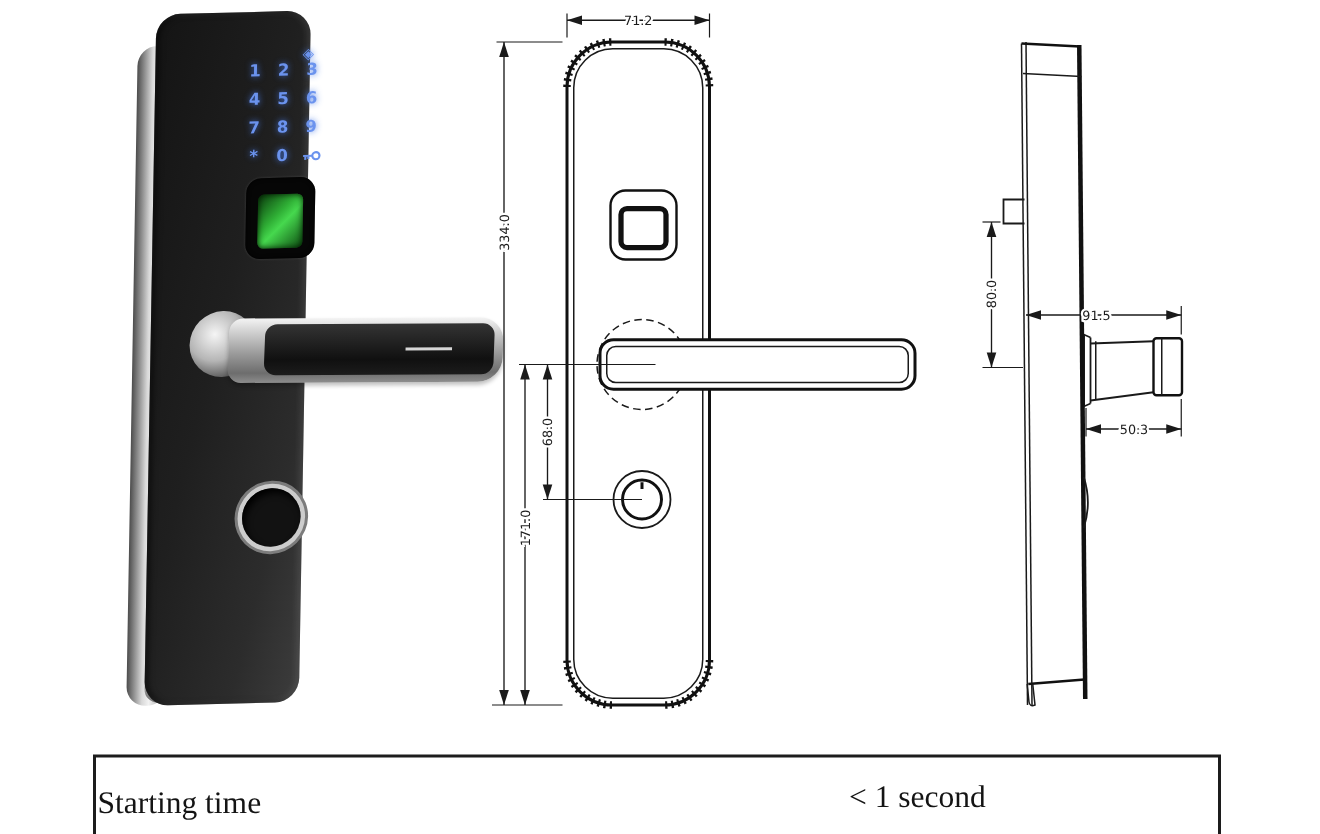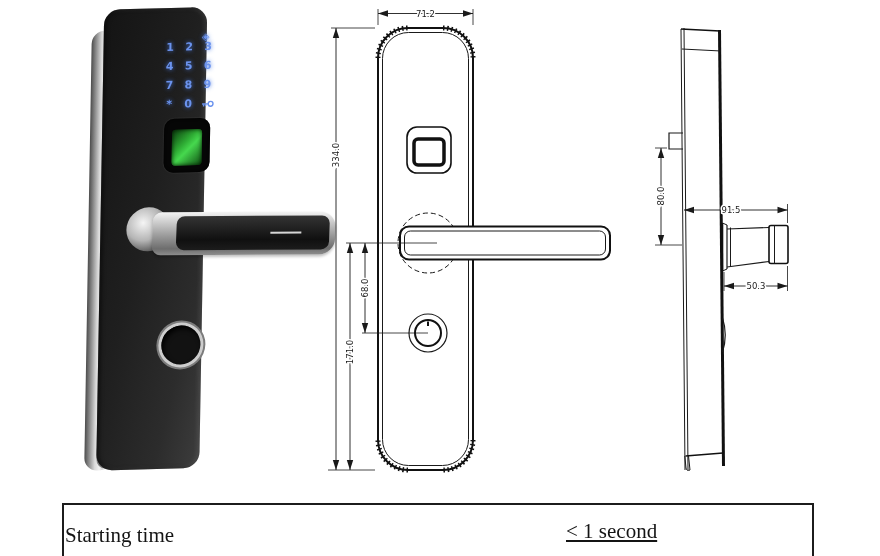--- a/index.html
+++ b/index.html
@@ -53,21 +53,21 @@
   .dim{stroke:#1a1a1a;stroke-width:.9;fill:none}
   .fillw{fill:#fff}
   .dim-label{font-size:8.5px;fill:#1a1a1a;text-anchor:middle;
       paint-order:stroke;stroke:#fff;stroke-width:3px;}
 
   
   .spec-table{position:absolute;left:62px;top:503px;width:748px;height:70px;
       border:2px solid #1c1c1c;background:#fff;
       font-family:"Liberation Serif","DejaVu Serif",serif;color:#141414;}
   .spec-label{position:absolute;left:1px;top:18px;font-size:21px;}
-  .spec-value{position:absolute;left:502px;top:14px;font-size:21px;text-decoration:underline;}
+  .spec-value{position:absolute;left:502px;top:14px;font-size:21px;}
 </style>
 </head>
 <body>
 
 <div id="stage">
 
   <div class="photo">
     <div class="lock-wrap">
       <div class="chrome-strip"></div>
       <div class="bottom-cap"></div>

